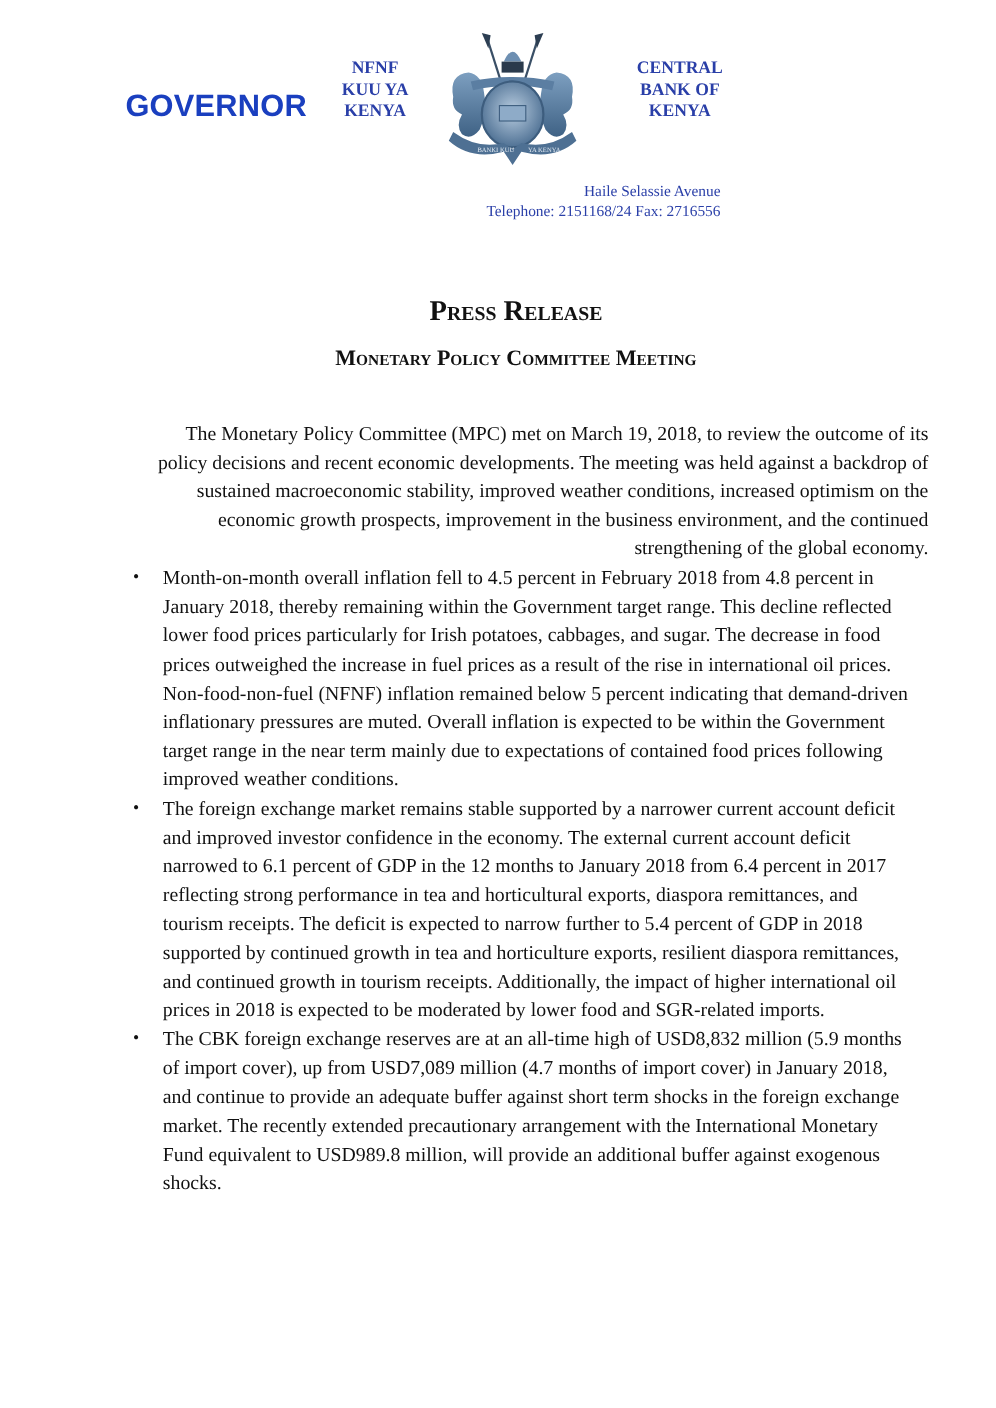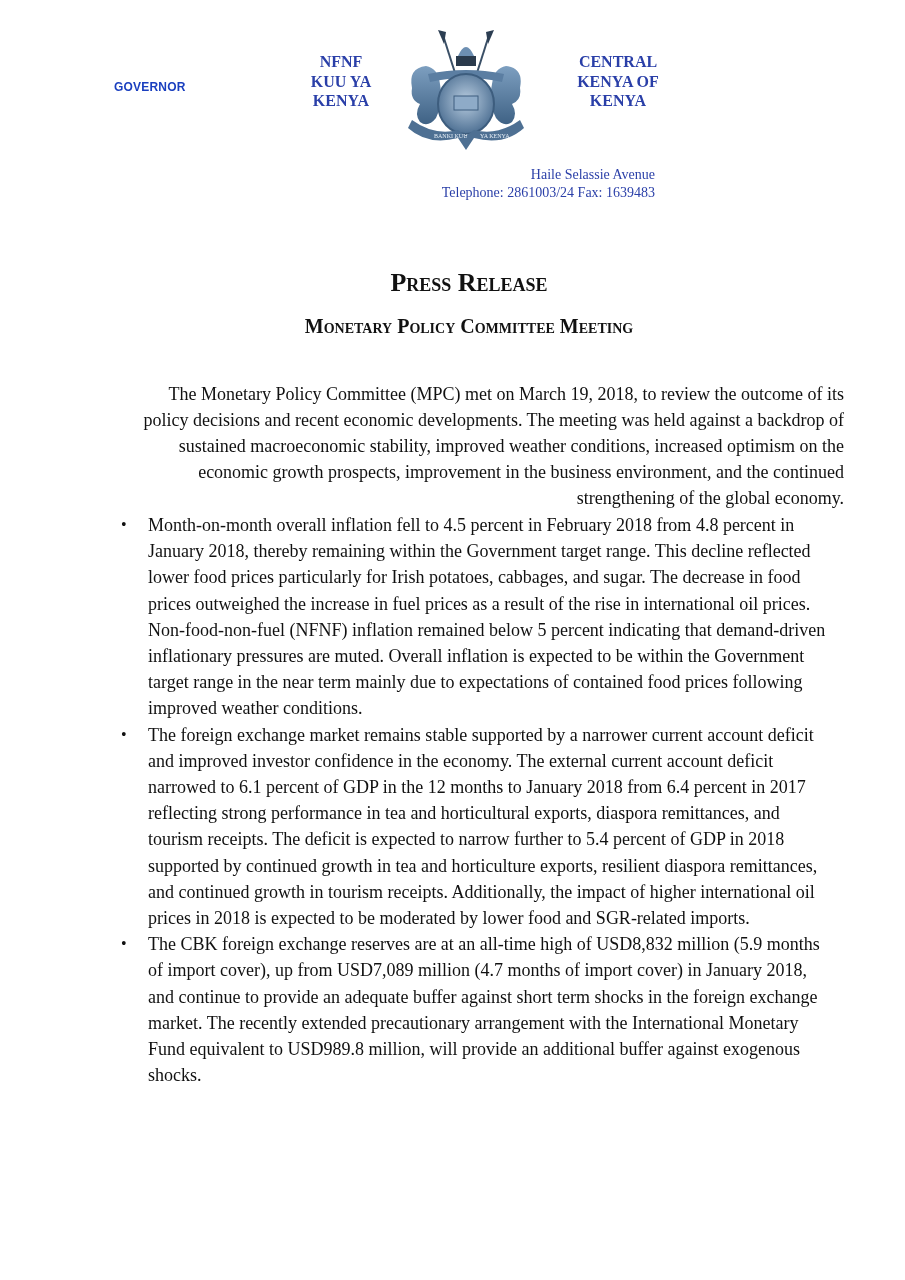--- a/index.html
+++ b/index.html
@@ -1,17 +1,17 @@
 <!DOCTYPE html>
 <html><head>
   <meta charset="utf-8">
   <style>
     html, body { margin: 0; padding: 0; background: #ffffff; }
     body { width: 905px; height: 1280px; position: relative; overflow: hidden; font-family: "Liberation Serif", serif; color: #111; }
-    .governor { position: absolute; left: 114px; top: 80px; font-family: "Liberation Sans", sans-serif; font-weight: bold; font-size: 12px; color: #1a3fbf; letter-spacing: 0.2px; }
+    .governor { position: absolute; left: 114px; top: 80px; font-family: "Liberation Sans", sans-serif; font-weight: bold; font-size: 28px; color: #1a3fbf; letter-spacing: 0.2px; }
     .name-block { position: absolute; top: 52px; font-family: "Liberation Serif", serif; font-weight: bold; font-size: 16px; line-height: 19.5px; color: #2a3fa8; text-align: center; }
     .name-sw { left: 300px; width: 82px; }
     .name-en { left: 572px; width: 92px; }
     .crest { position: absolute; left: 398px; top: 28px; width: 136px; height: 126px; }
     .address { position: absolute; left: 250px; width: 405px; top: 166px; text-align: right; font-size: 14px; line-height: 18px; color: #2a3fa8; }
     .title { position: absolute; left: 0; width: 938px; top: 268px; text-align: center; font-weight: bold; font-size: 26px; font-variant: small-caps; color: #111; }
     .subtitle { position: absolute; left: 0; width: 938px; top: 315px; text-align: center; font-weight: bold; font-size: 20px; font-variant: small-caps; color: #111; }
     .intro { position: absolute; left: 121px; width: 705px; top: 363px; font-size: 18px; line-height: 26px; margin: 18px; text-align: right; }
     .bullets { position: absolute; left: 121px; width: 705px; top: 512px; margin: 0; padding: 0; list-style: none; }
     .bullets li { position: relative; padding-left: 27px; font-size: 18px; line-height: 26.2px; }
@@ -56,27 +56,27 @@
   <ellipse cx="68" cy="76" rx="28" ry="30" fill="url(#shieldGrad)" stroke="#3d5d7e" stroke-width="2"></ellipse>
   <rect x="56" y="68" width="24" height="14" fill="#8eabc8" stroke="#3d5d7e" stroke-width="1"></rect>
 
   <path d="M10 100 Q30 118 60 110 L68 122 L76 110 Q106 118 126 100 L122 92 Q100 108 76 102 L68 108 L60 102 Q36 108 14 92 Z" fill="#4e7093"></path>
   <text x="36" y="110" font-size="6" fill="#e6eef6" font-family="Liberation Serif, serif">BANKI KUU</text>
   <text x="82" y="110" font-size="6" fill="#e6eef6" font-family="Liberation Serif, serif">YA KENYA</text>
 </svg>
 
 <div class="name-block name-en">
   <div>CENTRAL</div>
-  <div>KENYA OF</div>
+  <div>BANK OF</div>
   <div>KENYA</div>
 </div>
 
 <div class="address">
   <div>Haile Selassie Avenue</div>
-  <div>Telephone: 2861003/24 Fax: 1639483</div>
+  <div>Telephone: 2151168/24 Fax: 2716556</div>
 </div>
 
 <div class="title">Press Release</div>
 <div class="subtitle">Monetary Policy Committee Meeting</div>
 
 <p class="intro">The Monetary Policy Committee (MPC) met on March 19, 2018, to review the outcome of its policy decisions and recent economic developments. The meeting was held against a backdrop of sustained macroeconomic stability, improved weather conditions, increased optimism on the economic growth prospects, improvement in the business environment, and the continued strengthening of the global economy.</p>
 
 <ul class="bullets">
   <li>
     <span class="bullet-dot">•</span>

